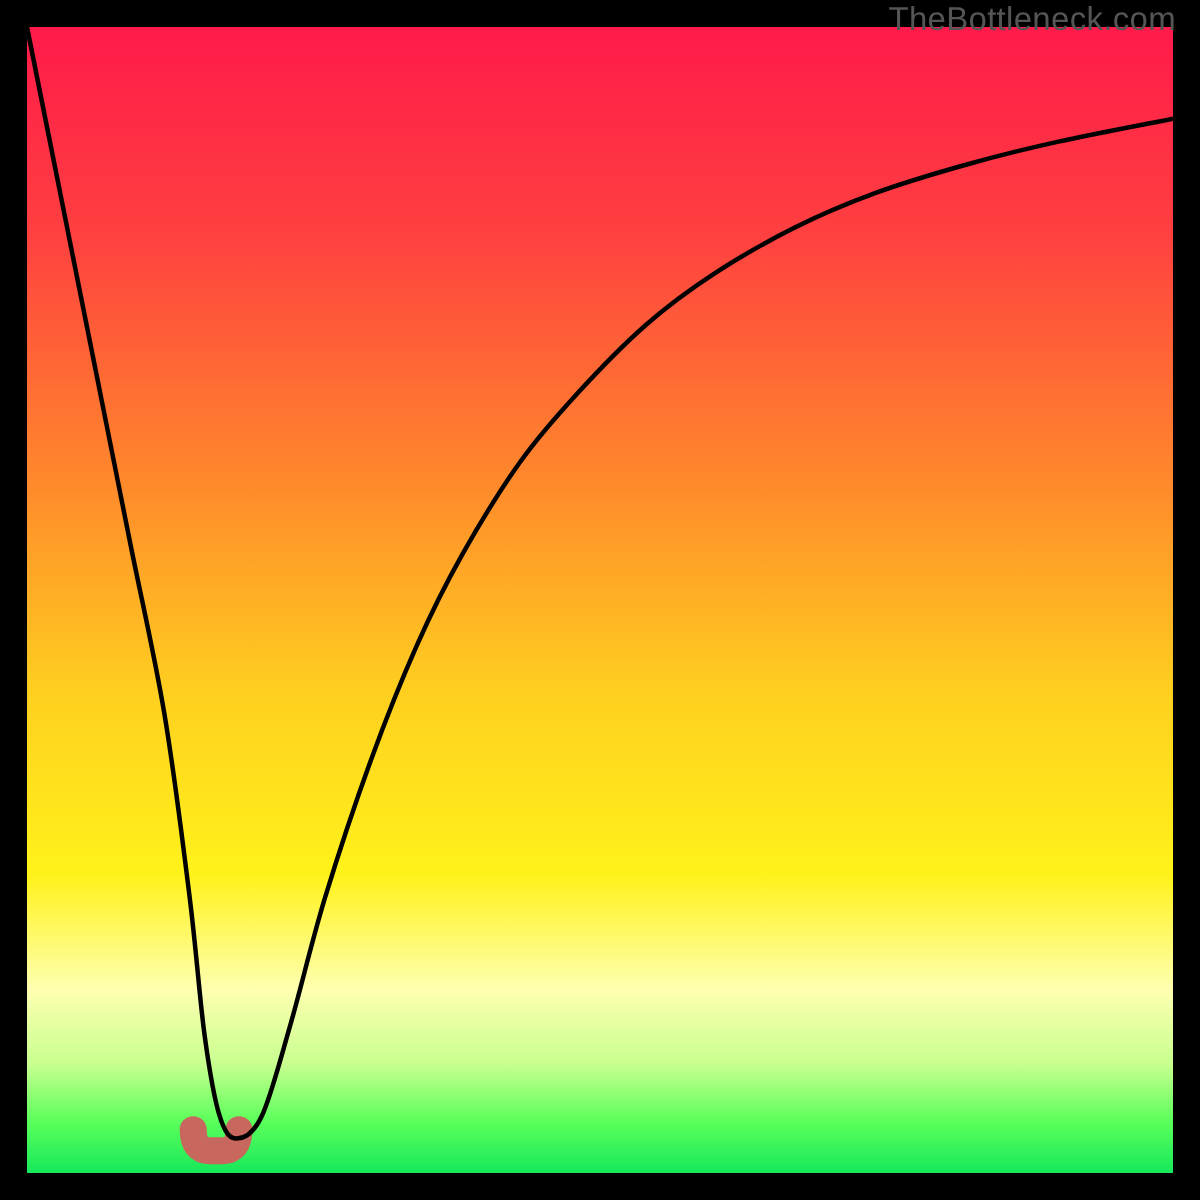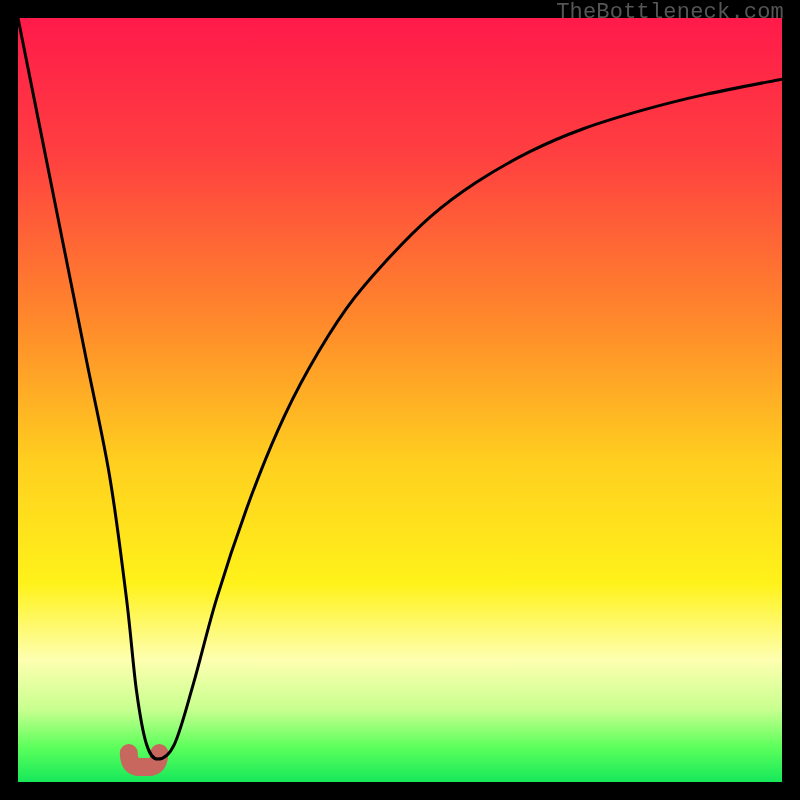--- a/index.html
+++ b/index.html
@@ -18,21 +18,21 @@
     height: 764px;
     background: #000;
   }
   svg {
     display: block;
   }
   .watermark {
     position: absolute;
     top: 0px;
     right: 16px;
-    font-family: Liberation Mono, monospace;
+    font-family: Liberation Sans, sans-serif;
     font-size: 22px;
     color: #555555;
     letter-spacing: 0.2px;
   }
 </style>
 </head>
 <body>
 
 <div class="frame">
   <svg id="chart-svg" width="764" height="764" viewBox="0 0 764 764">

